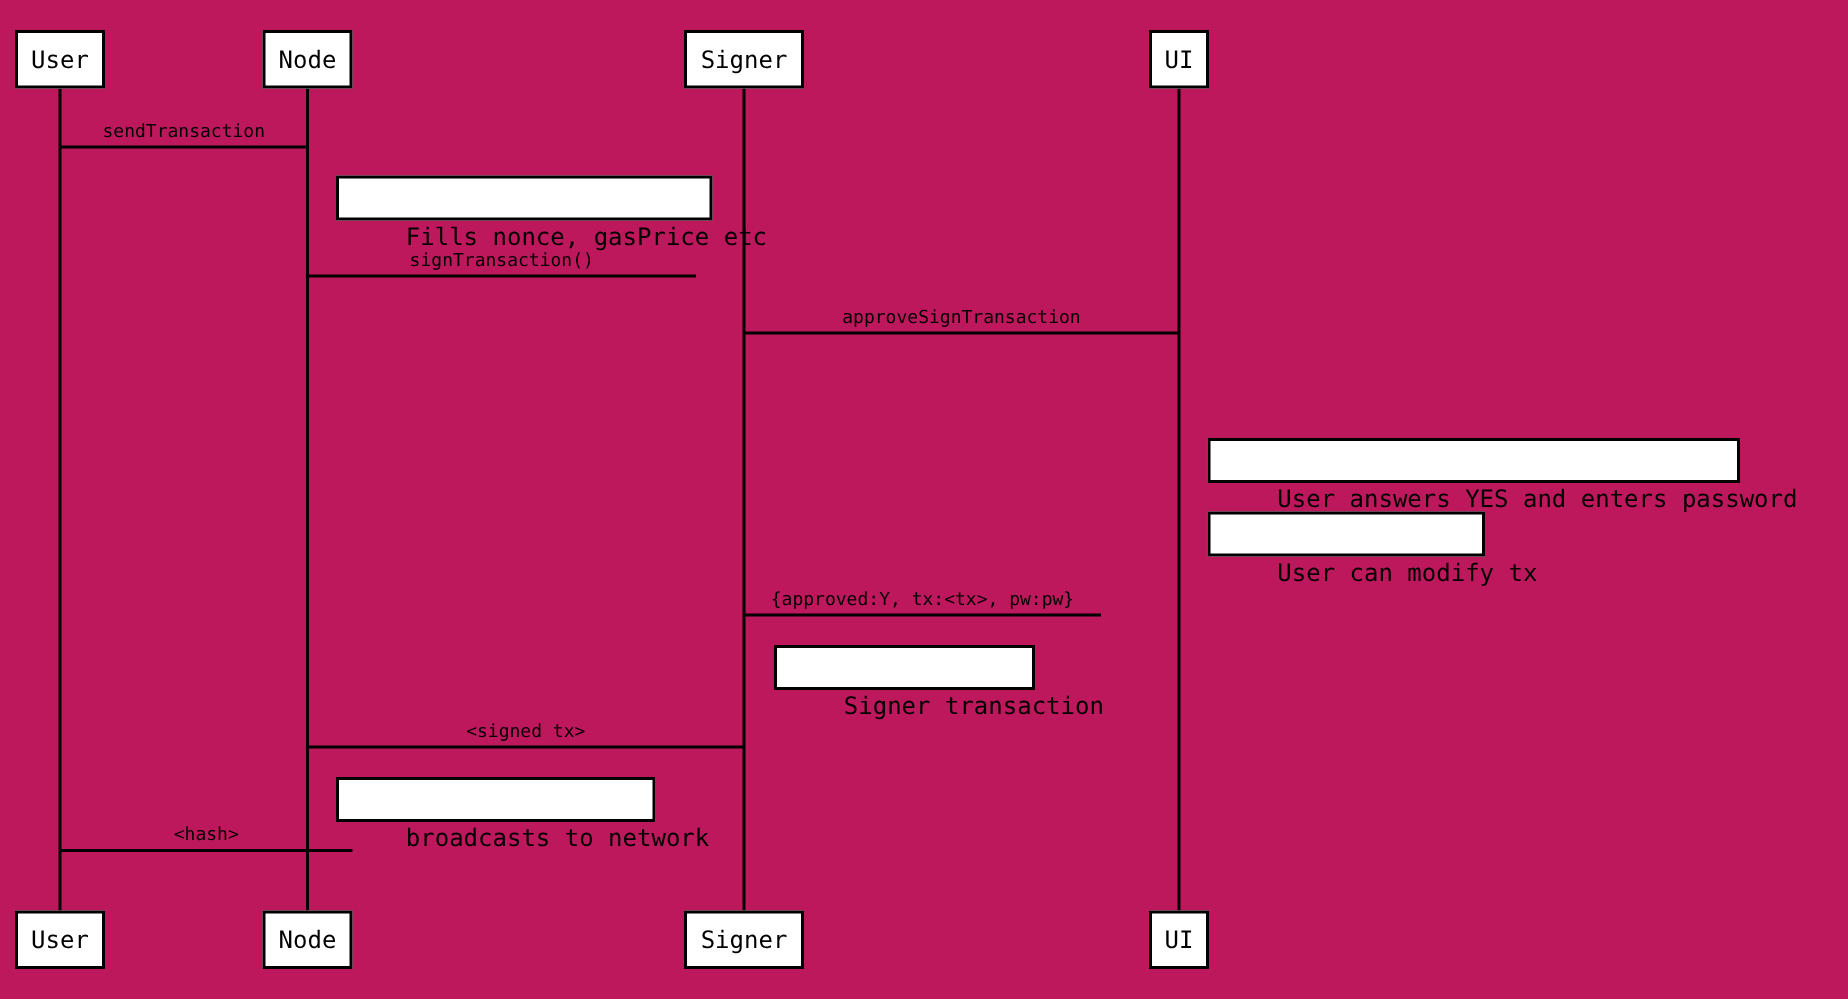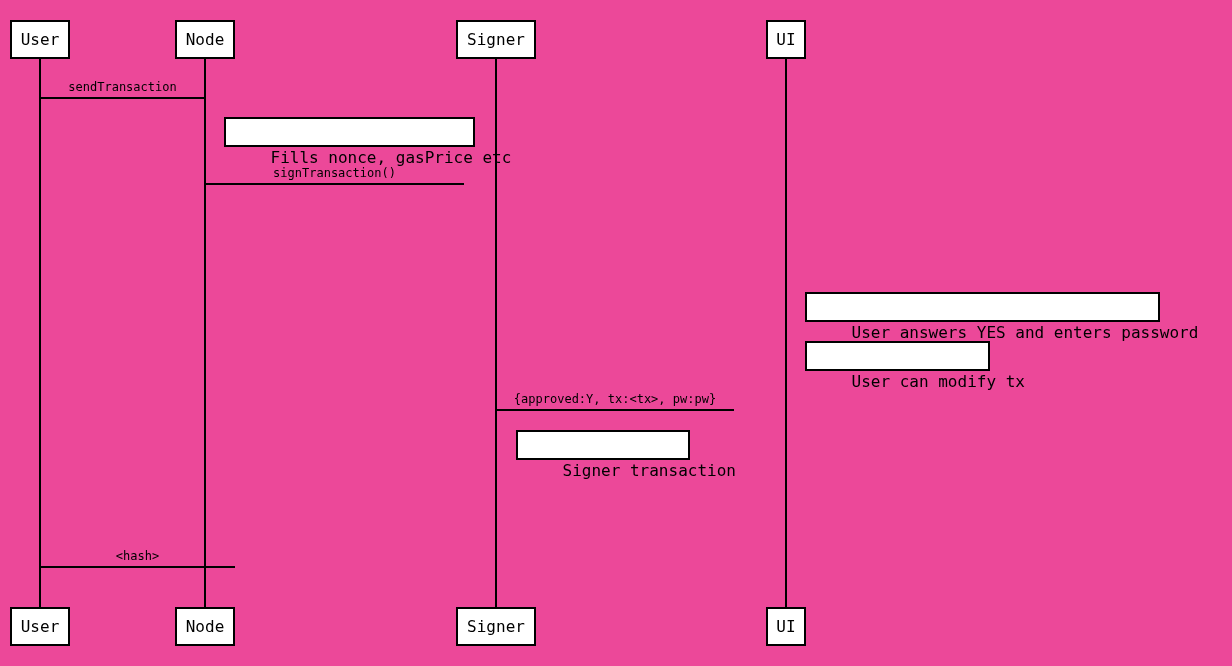--- a/index.html
+++ b/index.html
@@ -1,17 +1,17 @@
 <!DOCTYPE html>
 <html><head>
 <meta charset="utf-8">
 <style>
   html,body{margin:0;padding:0;background:#ffffff;}
   .stage{
-    position:relative;width:1232px;height:666px;background:#ec4899;
+    position:relative;width:1232px;height:666px;background:#be185d;
     font-family:"DejaVu Sans Mono","Liberation Mono",monospace;color:#000000;
     overflow:hidden;
   }
   .actor{
     position:absolute;box-sizing:border-box;border:2px solid #000000;
     background:#ffffff;display:flex;align-items:center;justify-content:center;
     font-size:16px;height:39px;z-index:3;
   }
   .lifeline{
     position:absolute;width:2px;top:59px;height:548px;background:#000000;z-index:1;
@@ -69,26 +69,34 @@
   <div class="message" style="left:40px;top:77px;width:165px">
     <span class="mlabel">sendTransaction</span>
     <div class="mline"></div>
   </div>
 
   <div class="message" style="left:205px;top:163px;width:259px">
     <span class="mlabel">signTransaction()</span>
     <div class="mline"></div>
   </div>
 
+  <div class="message" style="left:496px;top:201px;width:290px">
+    <span class="mlabel">approveSignTransaction</span>
+    <div class="mline"></div>
+  </div>
 
   <div class="message" style="left:496px;top:389px;width:238px">
     <span class="mlabel">{approved:Y, tx:&lt;tx&gt;, pw:pw}</span>
     <div class="mline"></div>
   </div>
 
+  <div class="message" style="left:205px;top:477px;width:291px">
+    <span class="mlabel">&lt;signed tx&gt;</span>
+    <div class="mline"></div>
+  </div>
 
   <div class="message" style="left:40px;top:546px;width:195px">
     <span class="mlabel">&lt;hash&gt;</span>
     <div class="mline"></div>
   </div>
 
   <div class="note" style="left:224px;top:117px;width:241px">
     <span>Fills nonce, gasPrice etc</span>
   </div>
 
@@ -98,14 +106,17 @@
   </div>
 
   <div class="note" style="left:805px;top:292px;width:345px">
     <span>User answers YES and enters password</span>
   </div>
 
   <div class="note" style="left:516px;top:430px;width:164px">
     <span>Signer transaction</span>
   </div>
 
+  <div class="note" style="left:224px;top:518px;width:203px">
+    <span>broadcasts to network</span>
+  </div>
 
 </div>
 
 </body></html>

